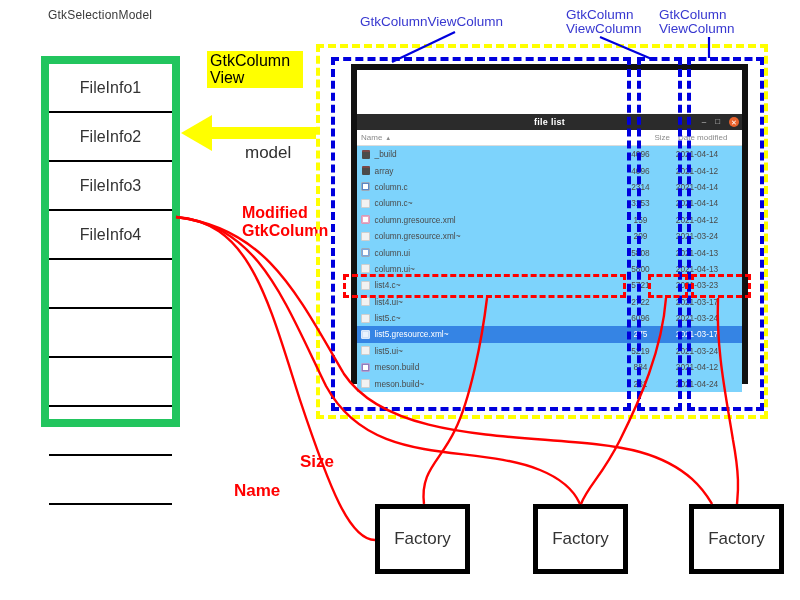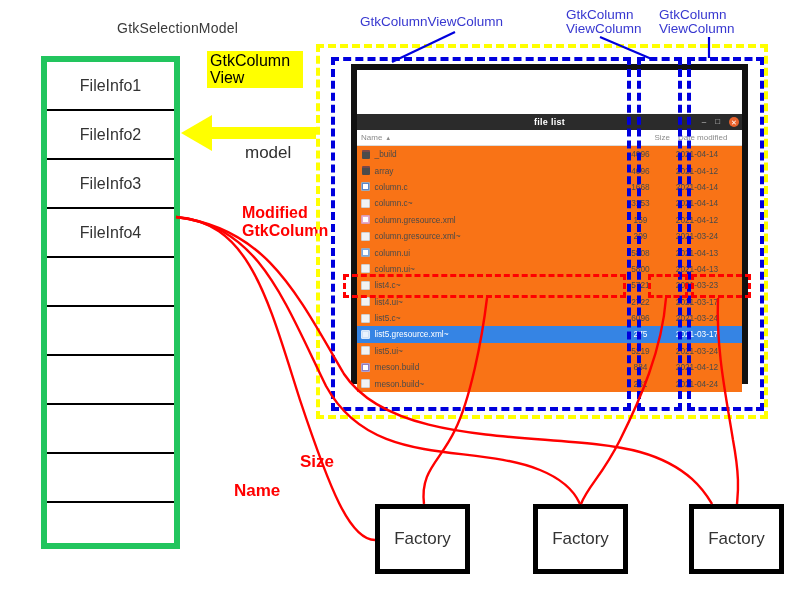--- a/index.html
+++ b/index.html
@@ -7,26 +7,26 @@
     width:800px;height:600px;background:#ffffff;overflow:hidden;
     font-family:"Liberation Sans", sans-serif;position:relative;
   }
   #stage{position:absolute;left:0;top:0;width:800px;height:600px;}
 
   
   .abs{position:absolute;}
 
   
   #model-title{
-    left:48px;top:20px;width:190px;text-align:right;
-    font-size:14px;color:#3a3a3a;letter-spacing:.2px;
+    left:48px;top:8px;width:190px;text-align:left;
+    font-size:12px;color:#3a3a3a;letter-spacing:.2px;
   }
   #model-box{
-    left:41px;top:56px;width:139px;height:493px;
-    border:6px solid #22c55e;background:#fff;box-sizing:border-box;
+    left:41px;top:56px;width:139px;height:371px;
+    border:8px solid #22c55e;background:#fff;box-sizing:border-box;
   }
   .model-row{
     position:relative;height:49px;border-bottom:2px solid #000;
     box-sizing:border-box;display:flex;align-items:center;justify-content:center;
   }
   .model-row:last-child{border-bottom:none;}
   .model-row span{font-size:16px;color:#333;}
 
   
   #gcv-label{
@@ -69,21 +69,21 @@
   #col-header{
     display:flex;height:15px;align-items:center;
     border-bottom:1px solid #dcdcdc;background:#fff;color:#8b8b8b;font-size:8px;
   }
   #col-header .ch{padding:0 4px;box-sizing:border-box;}
   .c-name{width:265px;}
   .c-size{width:52px;text-align:right;padding-right:6px;}
   .c-date{width:68px;text-align:left;padding-left:4px;}
 
   
-  #file-rows{background:#f97316;}
+  #file-rows{background:#7dd3fc;}
   .frow{display:flex;align-items:center;height:16.4px;font-size:8.3px;color:#4a4a4a;}
   .frow.sel{background:#3584e4;color:#fff;}
   .frow .ic{width:18px;display:flex;justify-content:center;align-items:center;}
   .frow .nm{width:247px;}
   .frow .sz{width:52px;text-align:center;padding-right:6px;}
   .frow .dt{width:68px;padding-left:4px;}
 
   .ico{width:7px;height:7px;display:block;border-radius:1px;}
   .ico.folder{width:8px;height:7px;background:#4b4b4b;border-top:2px solid #7a4848;border-radius:1px;}
   .ico.c{background:#fff;border:1px solid #9ab;box-shadow:inset 0 0 0 1px #5b87c6;}
@@ -214,21 +214,21 @@
           </div>
           <div class="nm">array</div>
           <div class="sz">4096</div>
           <div class="dt">2021-04-12</div>
         </div>
         <div class="frow">
           <div class="ic">
             <span class="ico c"></span>
           </div>
           <div class="nm">column.c</div>
-          <div class="sz">1668</div>
+          <div class="sz">2314</div>
           <div class="dt">2021-04-14</div>
         </div>
         <div class="frow">
           <div class="ic">
             <span class="ico bak"></span>
           </div>
           <div class="nm">column.c~</div>
           <div class="sz">3153</div>
           <div class="dt">2021-04-14</div>
         </div>

